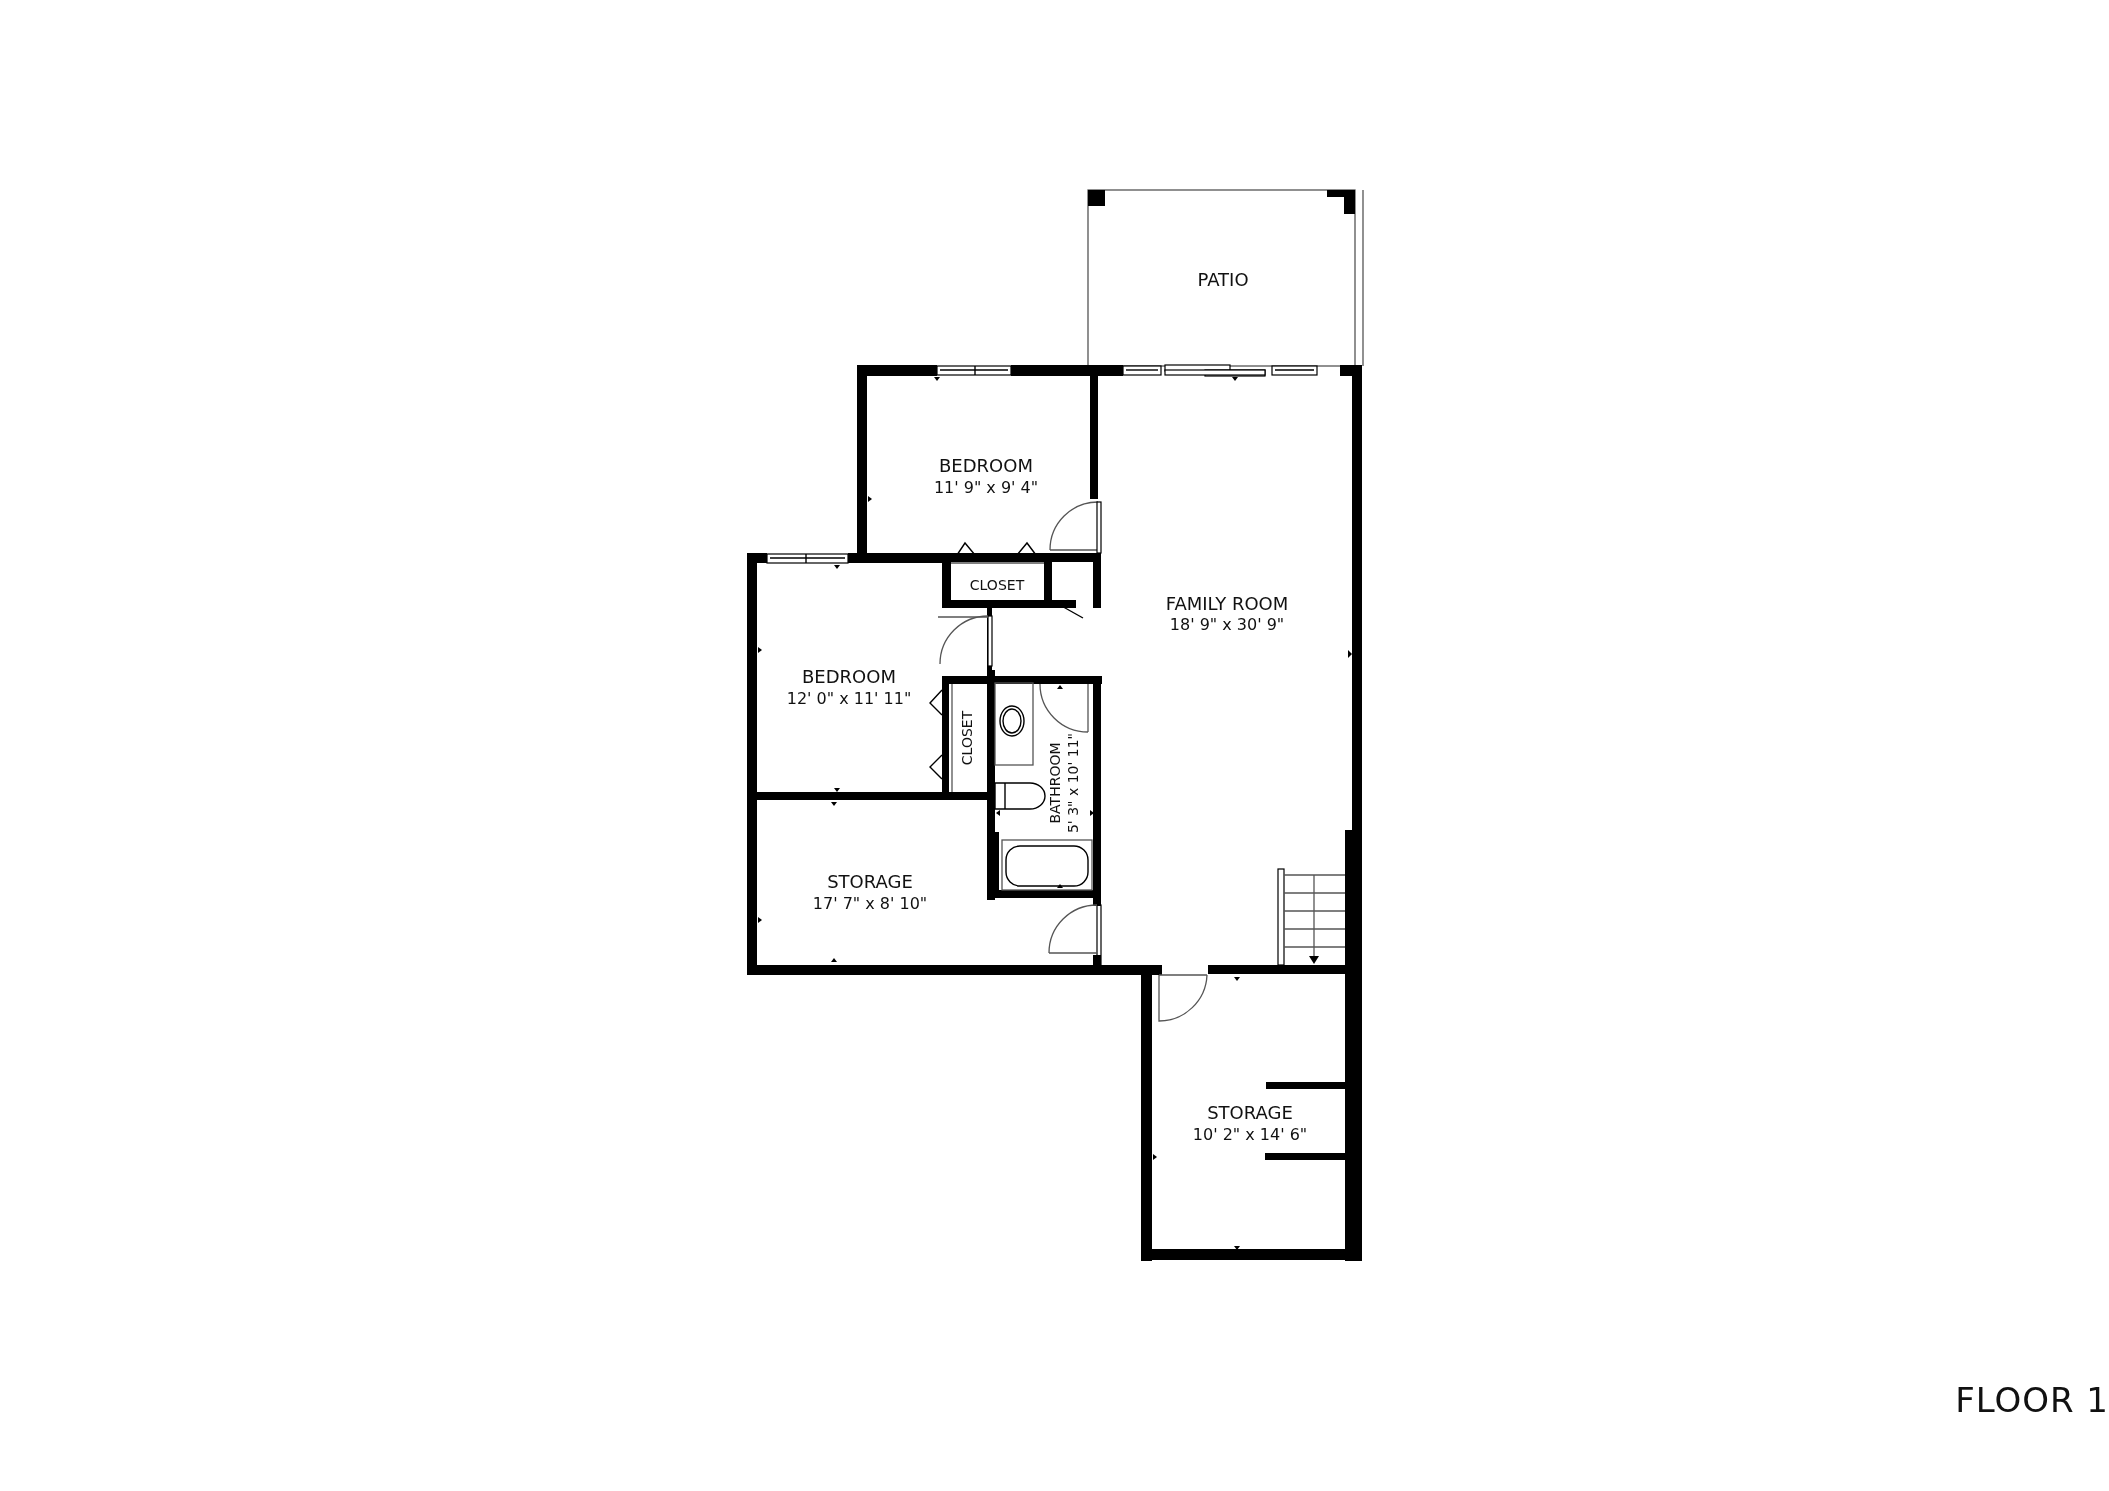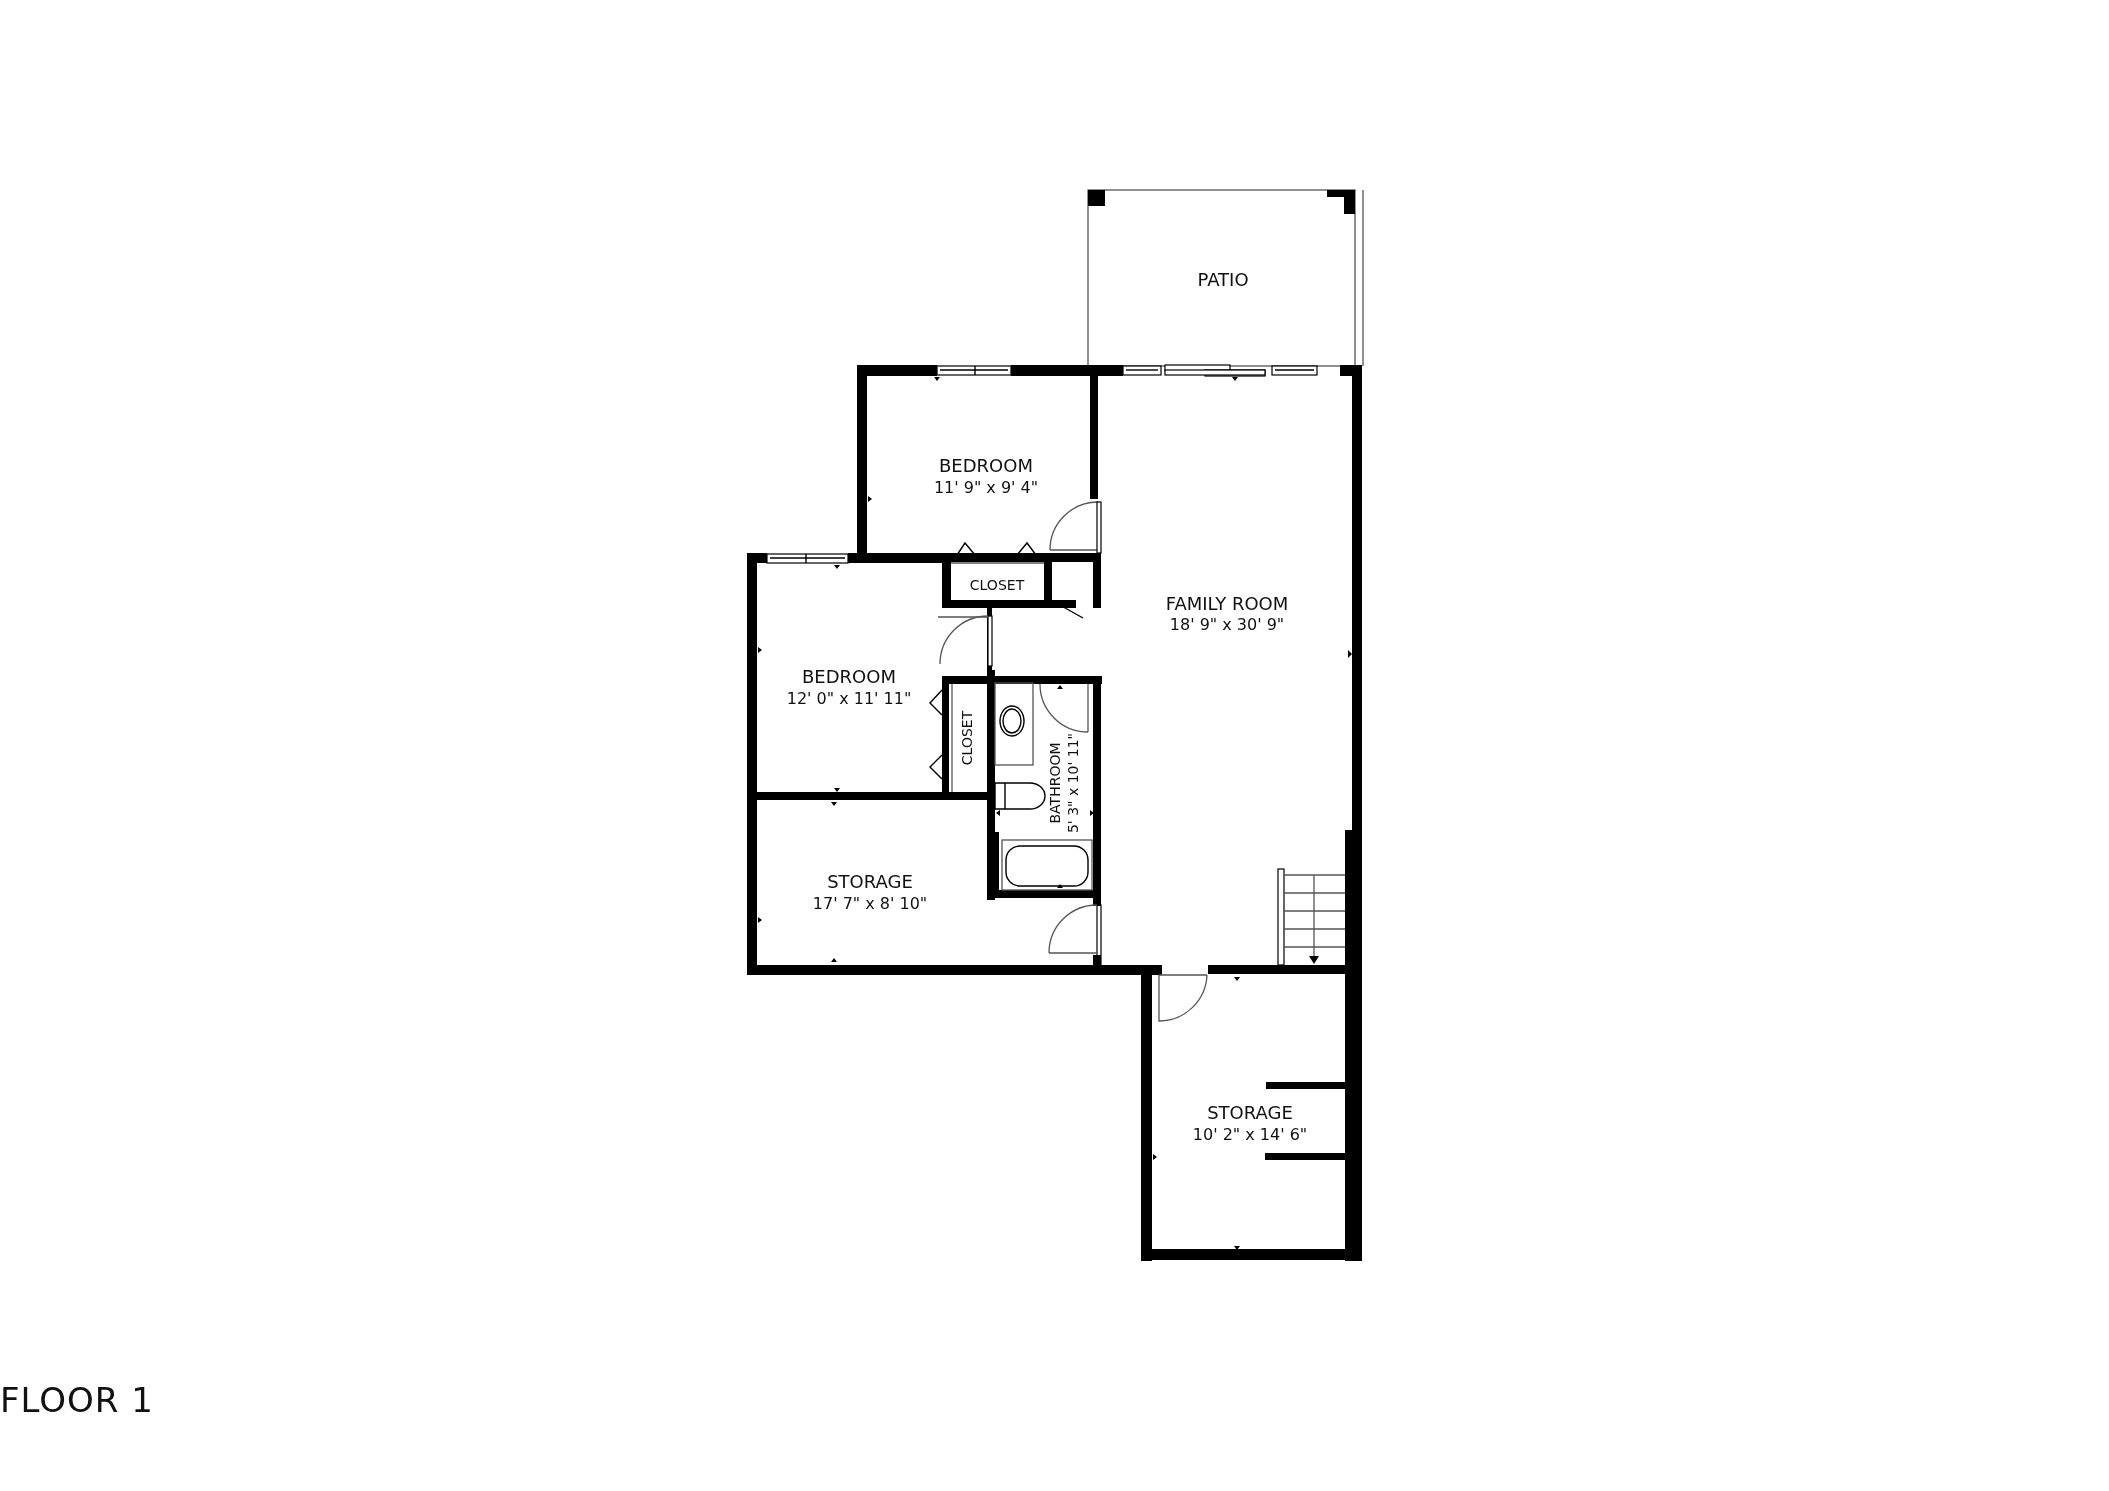--- a/index.html
+++ b/index.html
@@ -5,21 +5,21 @@
   html, body { margin:0; padding:0; background:#ffffff; }
   body { width:2109px; height:1491px; position:relative; overflow:hidden; font-family:"DejaVu Sans", sans-serif; }
   #plan { position:absolute; left:0; top:0; }
   .wall { fill:#000000; }
   .thin { fill:none; stroke:#000; stroke-width:1.4; }
   .thin-gray { fill:none; stroke:#555; stroke-width:1.3; }
   .win { fill:#ffffff; stroke:#000; stroke-width:1.2; }
   .room-label { font-family:"DejaVu Sans", sans-serif; font-size:18px; fill:#111; text-anchor:middle; }
   .room-dim { font-family:"DejaVu Sans", sans-serif; font-size:16px; fill:#111; text-anchor:middle; }
   .small-label { font-family:"DejaVu Sans", sans-serif; font-size:14px; fill:#111; text-anchor:middle; }
-  .floor-title { position:absolute; left:0; width:2109px; top:1380px; text-align:left; font-family:"DejaVu Sans", sans-serif; font-size:34px; color:#111; letter-spacing:1px; }
+  .floor-title { position:absolute; left:0; width:2109px; top:1380px; text-align:right; font-family:"DejaVu Sans", sans-serif; font-size:34px; color:#111; letter-spacing:1px; }
   .tri { fill:#000; }
 </style>
 </head>
 <body>
 
 <svg id="plan" width="2109" height="1491" viewBox="0 0 2109 1491" xmlns="http://www.w3.org/2000/svg">
 
   <g>
     <rect class="thin-gray" x="1088" y="190" width="267" height="176"></rect>
     <line class="thin-gray" x1="1363" y1="190" x2="1363" y2="366"></line>

